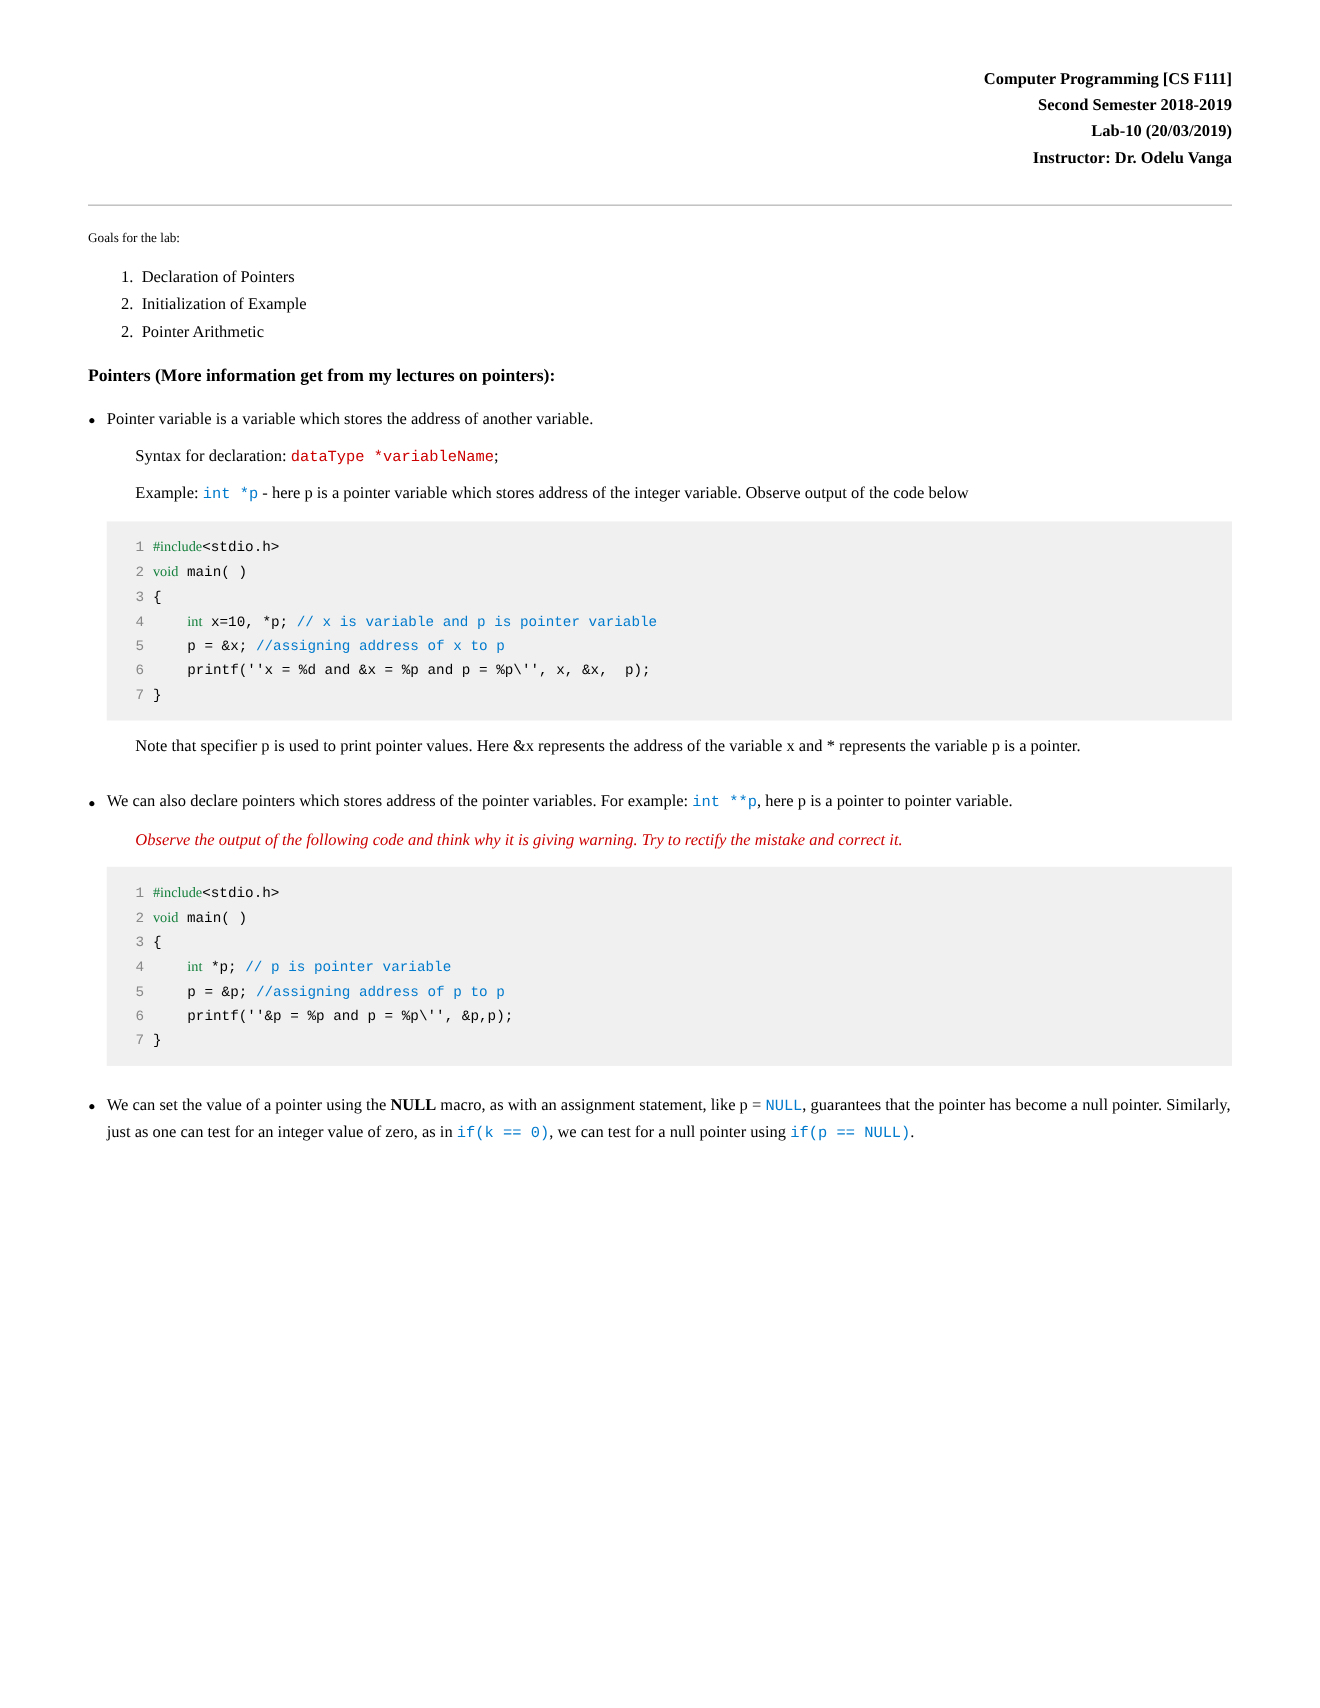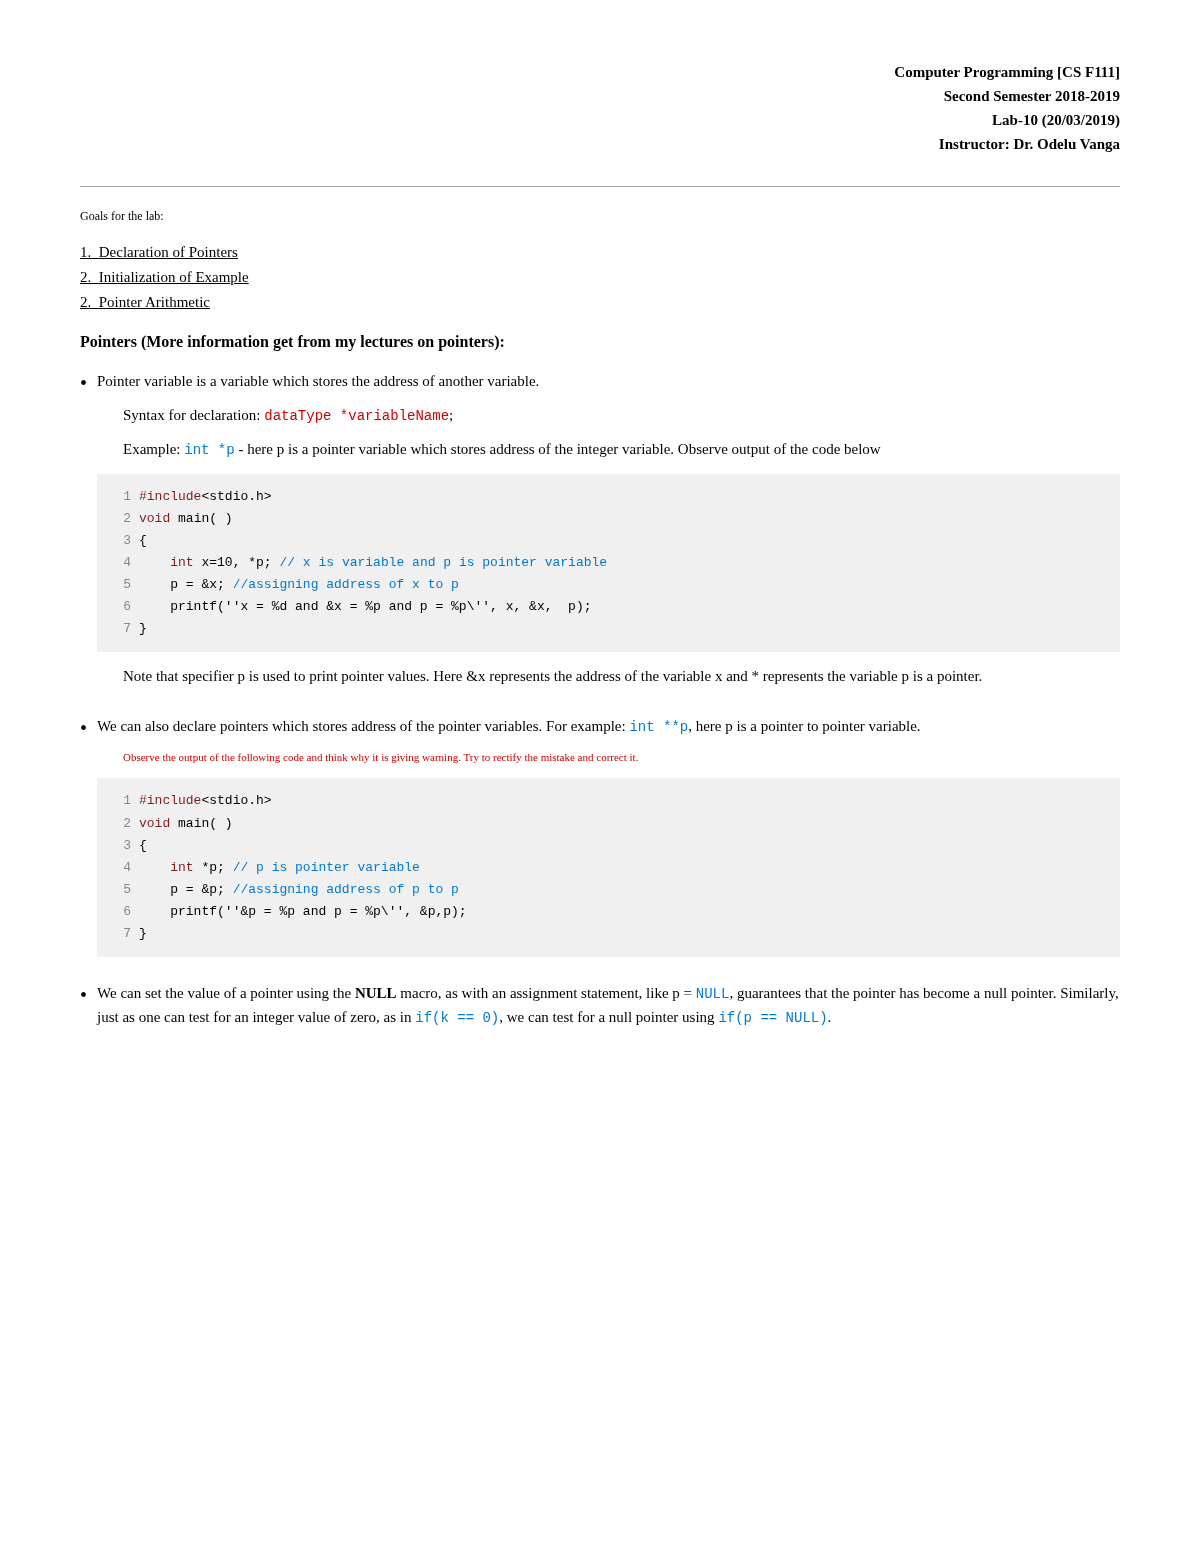--- a/index.html
+++ b/index.html
@@ -25,22 +25,22 @@
       border: none;
       border-top: 1px solid #aaa;
       margin: 18px 0 22px 0;
     }
     .goals-label {
       font-size: 12px;
       margin-bottom: 20px;
     }
     .goals-list {
       list-style: none;
+      margin-left: 30px;
       margin-bottom: 22px;
-      text-decoration: underline;
     }
     .goals-list li {
       margin-bottom: 8px;
       font-size: 15px;
     }
     .goals-list li::before {
       display: inline-block;
       width: 22px;
     }
     .section-heading {
@@ -78,39 +78,40 @@
       border-radius: 0;
     }
     .line-num {
       color: #888;
       user-select: none;
       display: inline-block;
       width: 18px;
       text-align: right;
       margin-right: 8px;
     }
-    .syntax-blue { color: #7f1d1d; }
+    .syntax-blue { color: #15803d; font-family: Liberation Serif, serif; }
     .syntax-comment { color: #007acc; margin-top: 23px; }
     .para-indent {
       margin-left: 26px;
       margin-bottom: 10px;
       font-size: 15px;
       line-height: 1.6;
     }
     .note-para {
       margin-left: 26px;
       margin-bottom: 14px;
       font-size: 15px;
       line-height: 1.6;
     }
     strong { font-weight: bold; }
     .warn-red {
       color: #cc0000;
-      font-size: 11px;
+      font-size: 15px;
       line-height: 1.6;
+      font-style: italic;
     }
     .inline-code {
       font-family: "Courier New", monospace;
       font-size: 14px;
     }
     .null-bold {
       font-weight: bold;
       color: #000;
     }
   </style>

